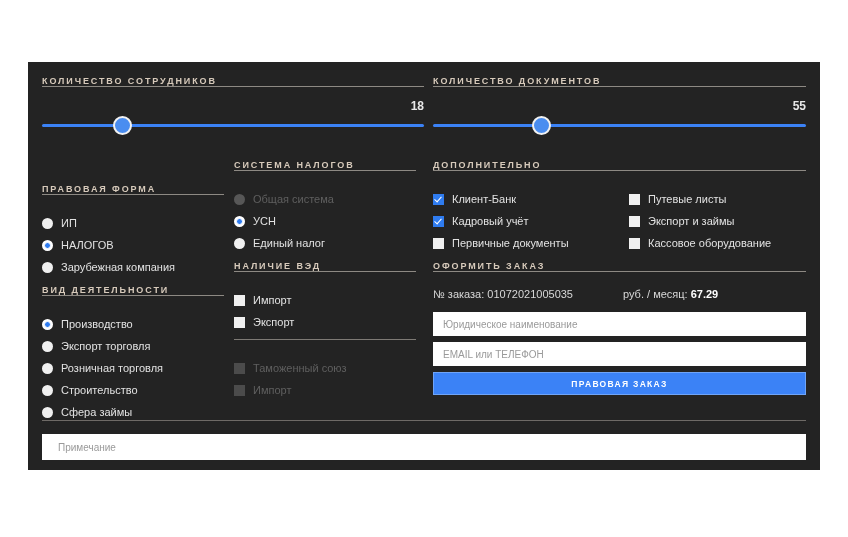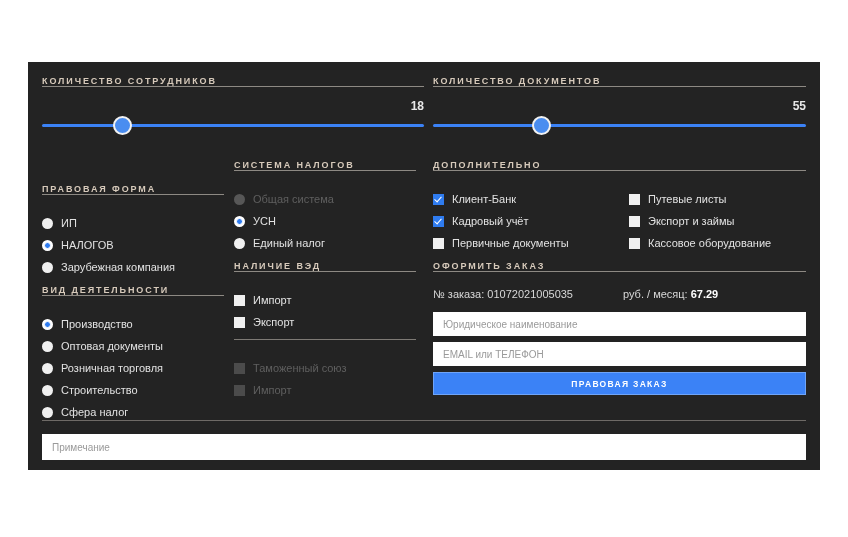--- a/index.html
+++ b/index.html
@@ -203,21 +203,21 @@
     left: 14px;
     right: 14px;
     top: 372px;
   }
   .note-field {
     width: 100%;
     height: 26px;
     background: #ffffff;
     border: none;
     box-sizing: border-box;
-    padding: 0 10px;
+    padding: 0 16px;
     font-family: "Liberation Sans", sans-serif;
     font-size: 10px;
     color: #222;
     outline: none;
   }
   .note-field::placeholder { color: #9a9a9a; }
 </style>
 </head>
 <body>
 
@@ -263,33 +263,33 @@
       <div style="height:12px;"></div>
 
       <div class="sec-head">ВИД ДЕЯТЕЛЬНОСТИ</div>
       <div id="activity-options">
           <div class="opt">
             <span class="radio on"></span>
             <span>Производство</span>
           </div>
           <div class="opt">
             <span class="radio"></span>
-            <span>Оптовая документы</span>
+            <span>Экспорт торговля</span>
           </div>
           <div class="opt">
             <span class="radio"></span>
             <span>Розничная торговля</span>
           </div>
           <div class="opt">
             <span class="radio"></span>
             <span>Строительство</span>
           </div>
           <div class="opt">
             <span class="radio"></span>
-            <span>Сфера налог</span>
+            <span>Сфера займы</span>
           </div>
         </div>
     </div>
 
     <div class="col" style="left:206px; top:98px; width:182px;">
       <div class="sec-head">СИСТЕМА НАЛОГОВ</div>
       <div id="tax-options">
           <div class="opt disabled">
             <span class="radio dim"></span>
             <span>Общая система</span>

